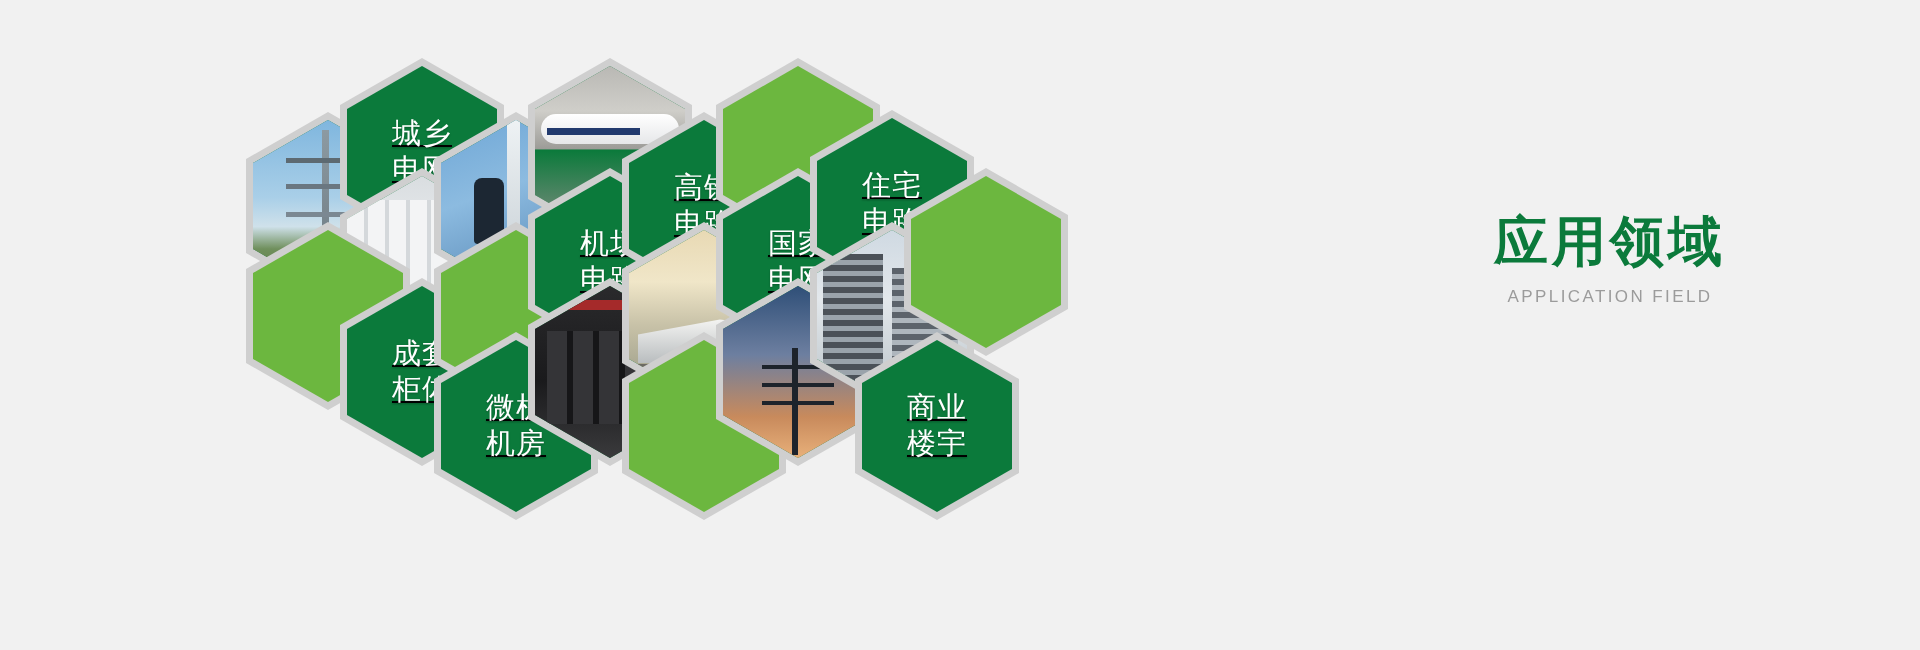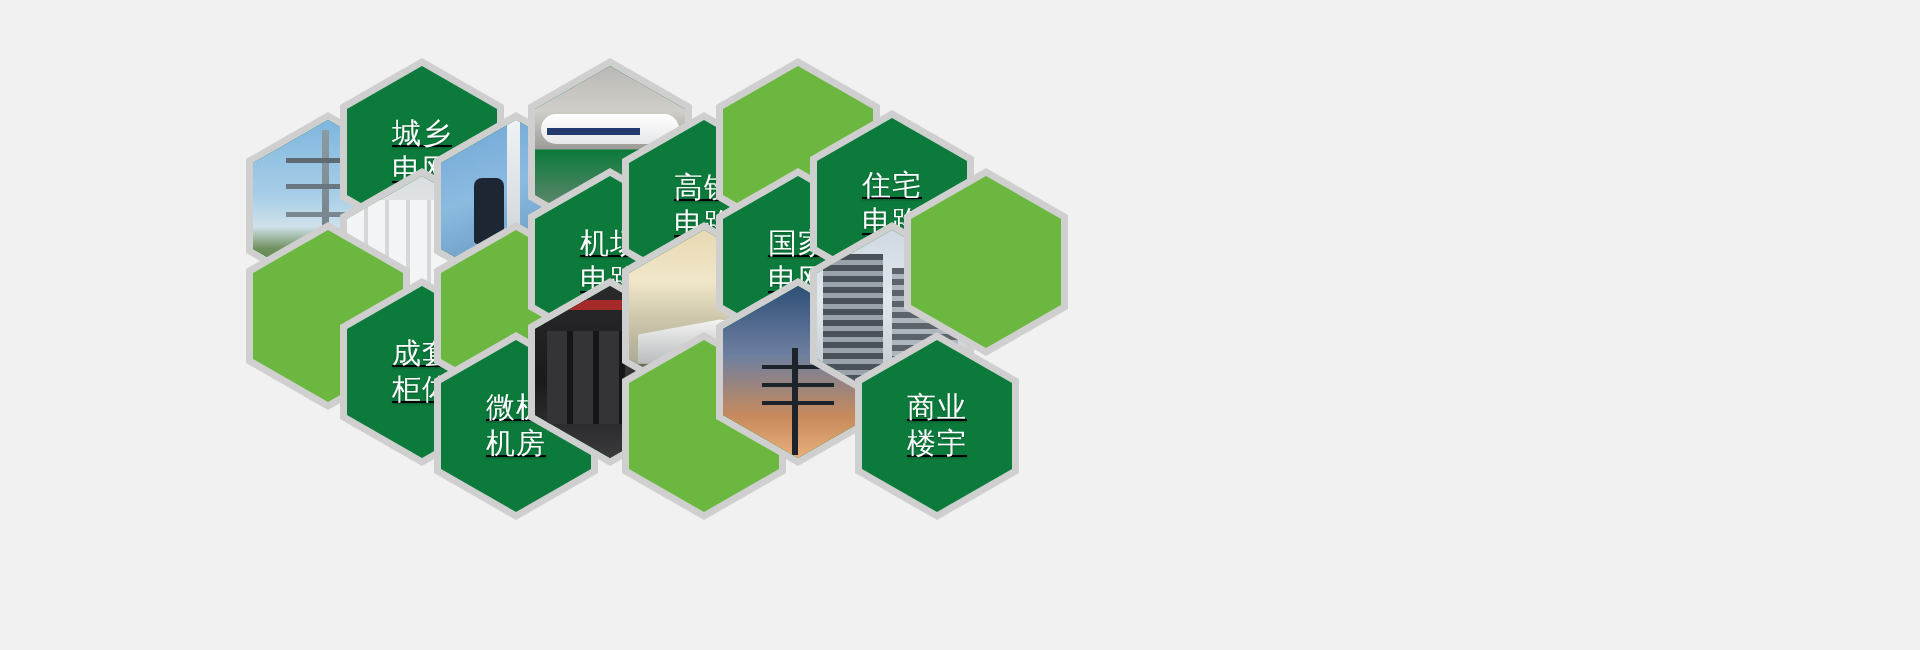--- a/index.html
+++ b/index.html
@@ -227,14 +227,18 @@
         <div class="hex-inner dark">
           <div class="hex-label">商业
 楼宇</div>
         </div>
       </div>
       <div class="hex frame" style="left: 904px; top: 168px;">
         <div class="hex-inner light"></div>
       </div>
     </div>
 
+  <div id="heading">
+    <div class="title">应用领域</div>
+    <div class="subtitle">APPLICATION FIELD</div>
+  </div>
 
 </div>
 
 </body></html>

